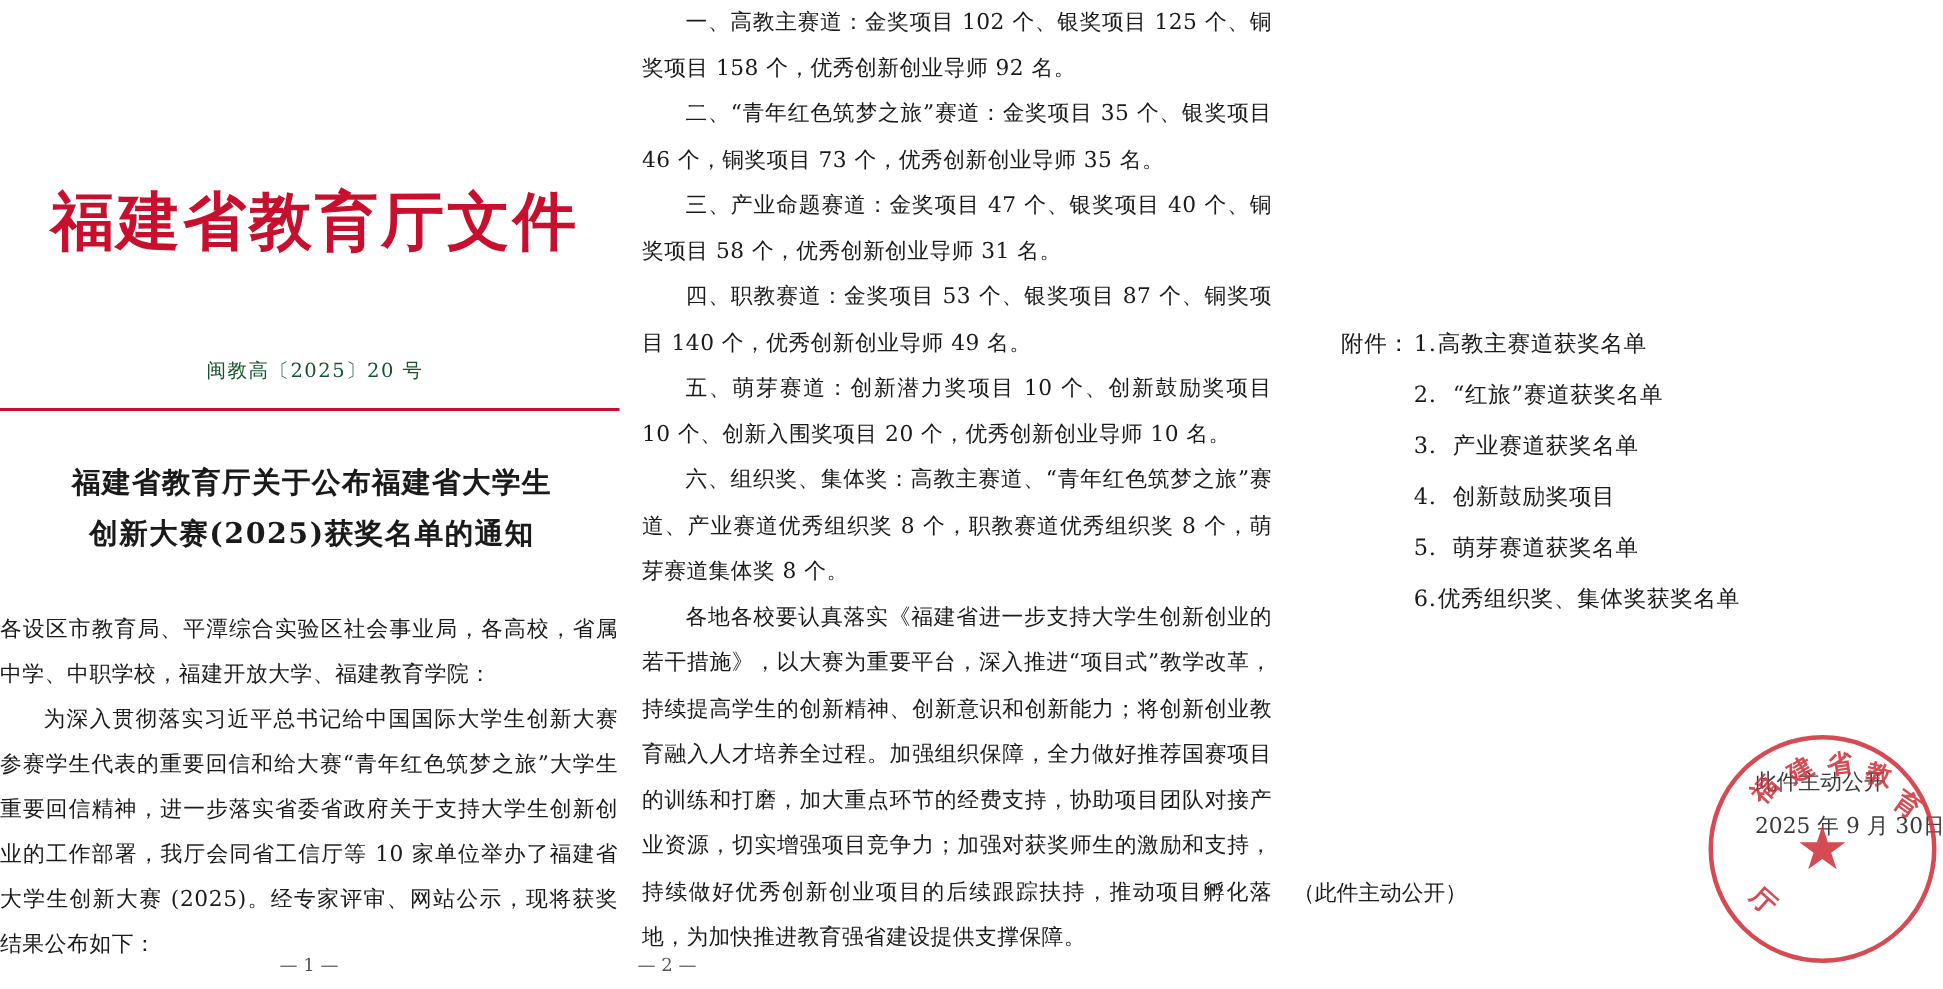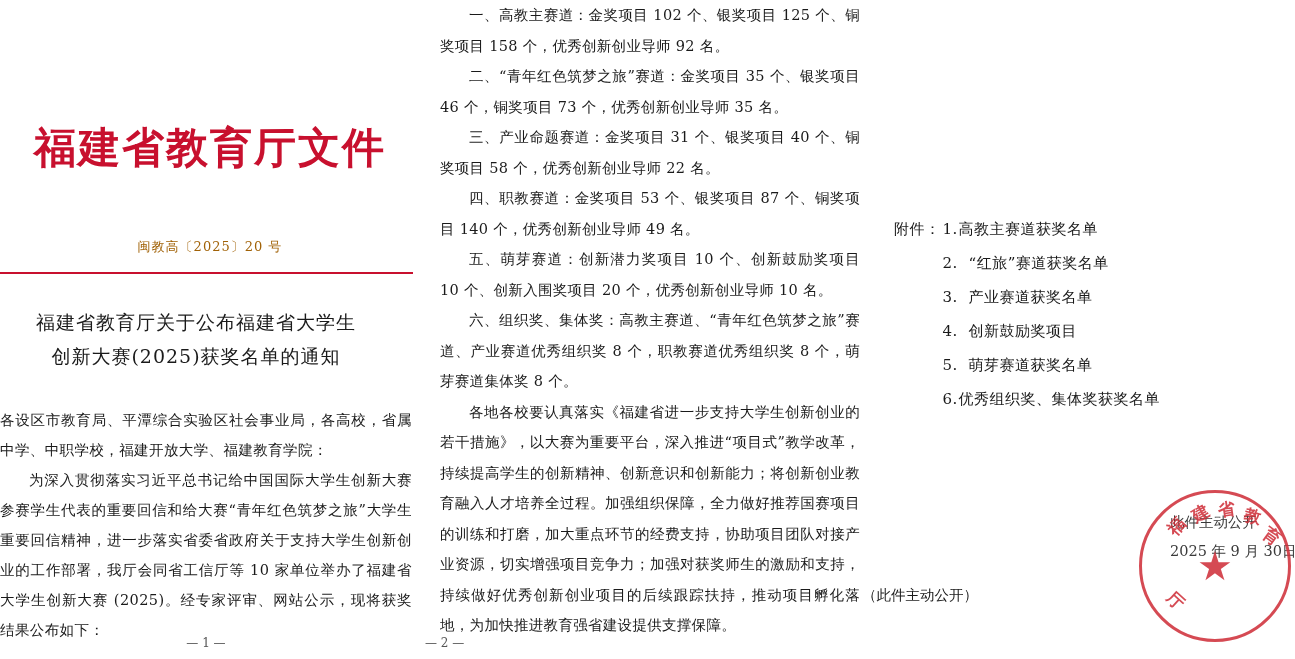--- a/index.html
+++ b/index.html
@@ -42,39 +42,39 @@
     letter-spacing: 2px;
     white-space: nowrap;
   }
   .doc-number {
     position: absolute;
     left: 10px;
     top: 238px;
     width: 400px;
     text-align: center;
     font-size: 13px;
-    color: #a16207;
+    color: #14532d;
     letter-spacing: 1px;
   }
   .red-rule {
     position: absolute;
     left: 0px;
     top: 272px;
     width: 413px;
     height: 2px;
     background: #c8102e;
   }
   .subject {
     position: absolute;
-    left: 4px;
+    left: 16px;
     top: 305px;
     width: 384px;
     text-align: center;
     font-size: 19px;
-    font-weight: normal;
+    font-weight: bold;
     line-height: 34px;
     letter-spacing: 1px;
   }
   .recipients {
     position: absolute;
     left: 0px;
     top: 405px;
     width: 412px;
     font-size: 14.5px;
     line-height: 30px;
@@ -100,21 +100,21 @@
     top: 636px;
     width: 412px;
     text-align: center;
     font-size: 12px;
     color: #555;
   }
 
   
   .col2 {
     position: absolute;
-    left: 440px;
+    left: 428px;
     top: 0px;
     width: 420px;
     height: 659px;
     font-size: 14.5px;
     line-height: 30.5px;
     text-align: justify;
     letter-spacing: 0.3px;
   }
   .col2 p {
     margin: 0;
@@ -232,21 +232,21 @@
       <div>创新大赛(2025)获奖名单的通知</div>
     </div>
     <div class="recipients">各设区市教育局、平潭综合实验区社会事业局，各高校，省属中学、中职学校，福建开放大学、福建教育学院：</div>
     <div class="body1 indent">为深入贯彻落实习近平总书记给中国国际大学生创新大赛参赛学生代表的重要回信和给大赛“青年红色筑梦之旅”大学生重要回信精神，进一步落实省委省政府关于支持大学生创新创业的工作部署，我厅会同省工信厅等 10 家单位举办了福建省大学生创新大赛 (2025)。经专家评审、网站公示，现将获奖结果公布如下：</div>
     <div class="pagenum1">— 1 —</div>
   </div>
 
   <div class="col2">
     <p>一、高教主赛道：金奖项目 102 个、银奖项目 125 个、铜奖项目 158 个，优秀创新创业导师 92 名。</p>
     <p>二、“青年红色筑梦之旅”赛道：金奖项目 35 个、银奖项目 46 个，铜奖项目 73 个，优秀创新创业导师 35 名。</p>
-    <p>三、产业命题赛道：金奖项目 31 个、银奖项目 40 个、铜奖项目 58 个，优秀创新创业导师 22 名。</p>
+    <p>三、产业命题赛道：金奖项目 47 个、银奖项目 40 个、铜奖项目 58 个，优秀创新创业导师 31 名。</p>
     <p>四、职教赛道：金奖项目 53 个、银奖项目 87 个、铜奖项目 140 个，优秀创新创业导师 49 名。</p>
     <p>五、萌芽赛道：创新潜力奖项目 10 个、创新鼓励奖项目 10 个、创新入围奖项目 20 个，优秀创新创业导师 10 名。</p>
     <p>六、组织奖、集体奖：高教主赛道、“青年红色筑梦之旅”赛道、产业赛道优秀组织奖 8 个，职教赛道优秀组织奖 8 个，萌芽赛道集体奖 8 个。</p>
     <p>各地各校要认真落实《福建省进一步支持大学生创新创业的若干措施》，以大赛为重要平台，深入推进“项目式”教学改革，持续提高学生的创新精神、创新意识和创新能力；将创新创业教育融入人才培养全过程。加强组织保障，全力做好推荐国赛项目的训练和打磨，加大重点环节的经费支持，协助项目团队对接产业资源，切实增强项目竞争力；加强对获奖师生的激励和支持，持续做好优秀创新创业项目的后续跟踪扶持，推动项目孵化落地，为加快推进教育强省建设提供支撑保障。</p>
   </div>
   <div class="pagenum2">— 2 —</div>
 
   <div class="col3">
     <div class="attach-block">
       <div class="attach-row">

